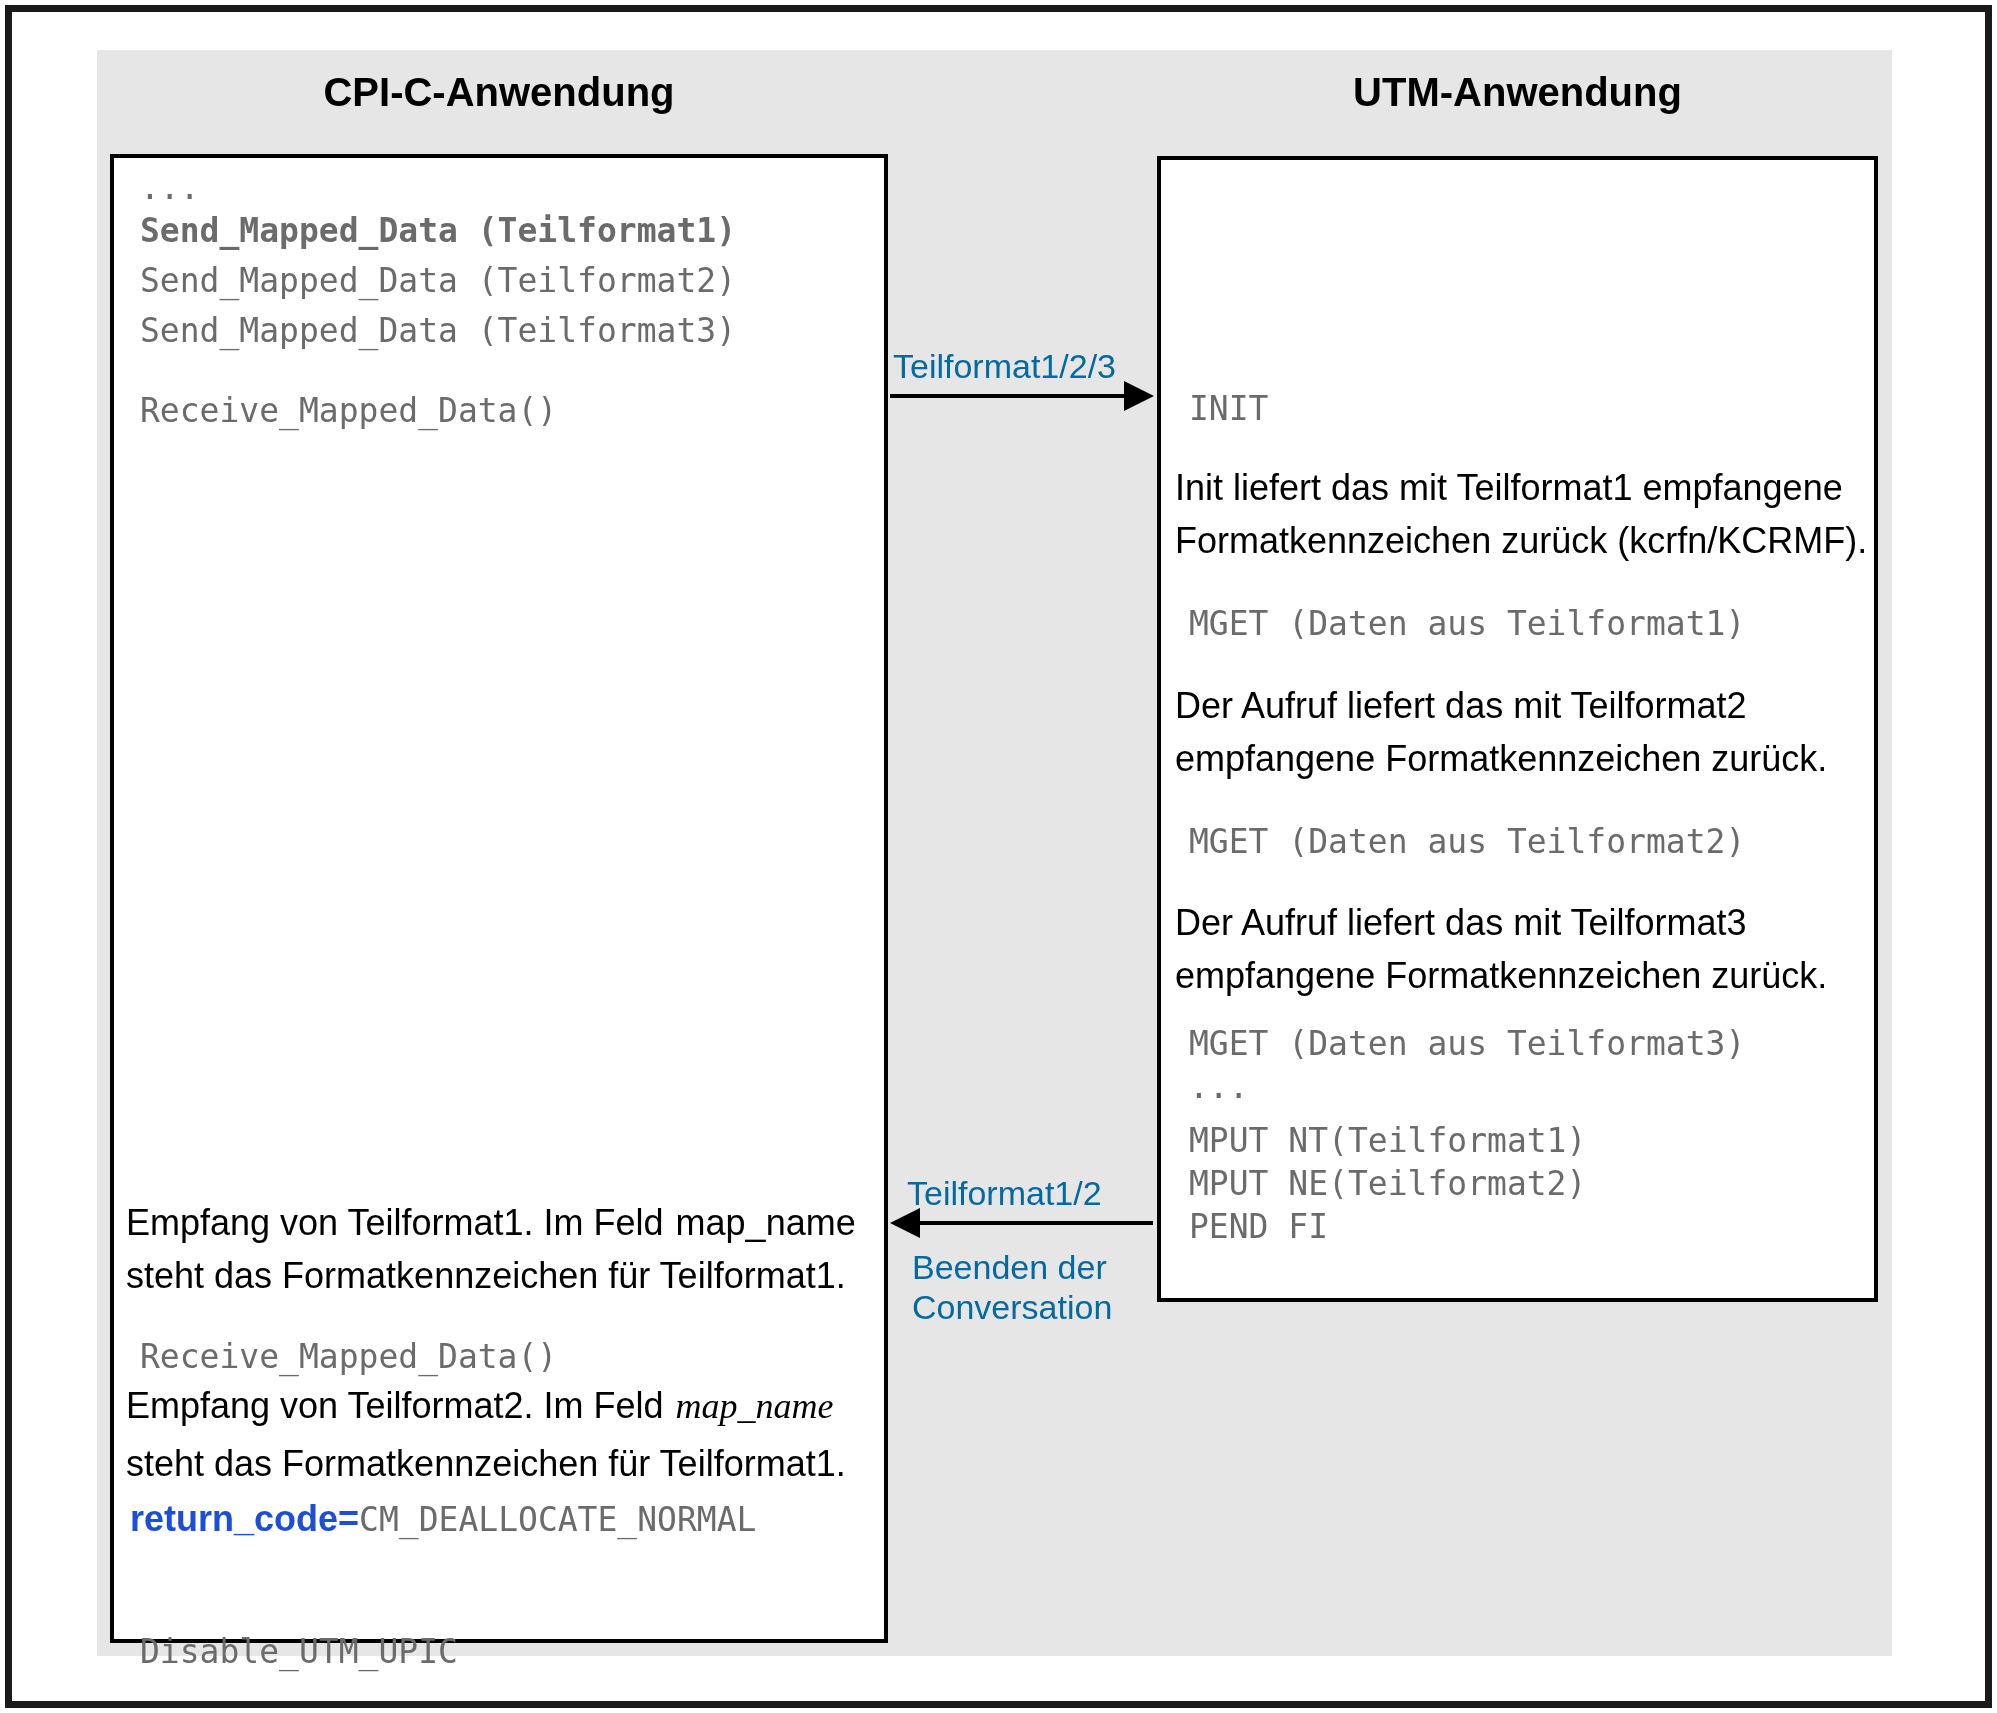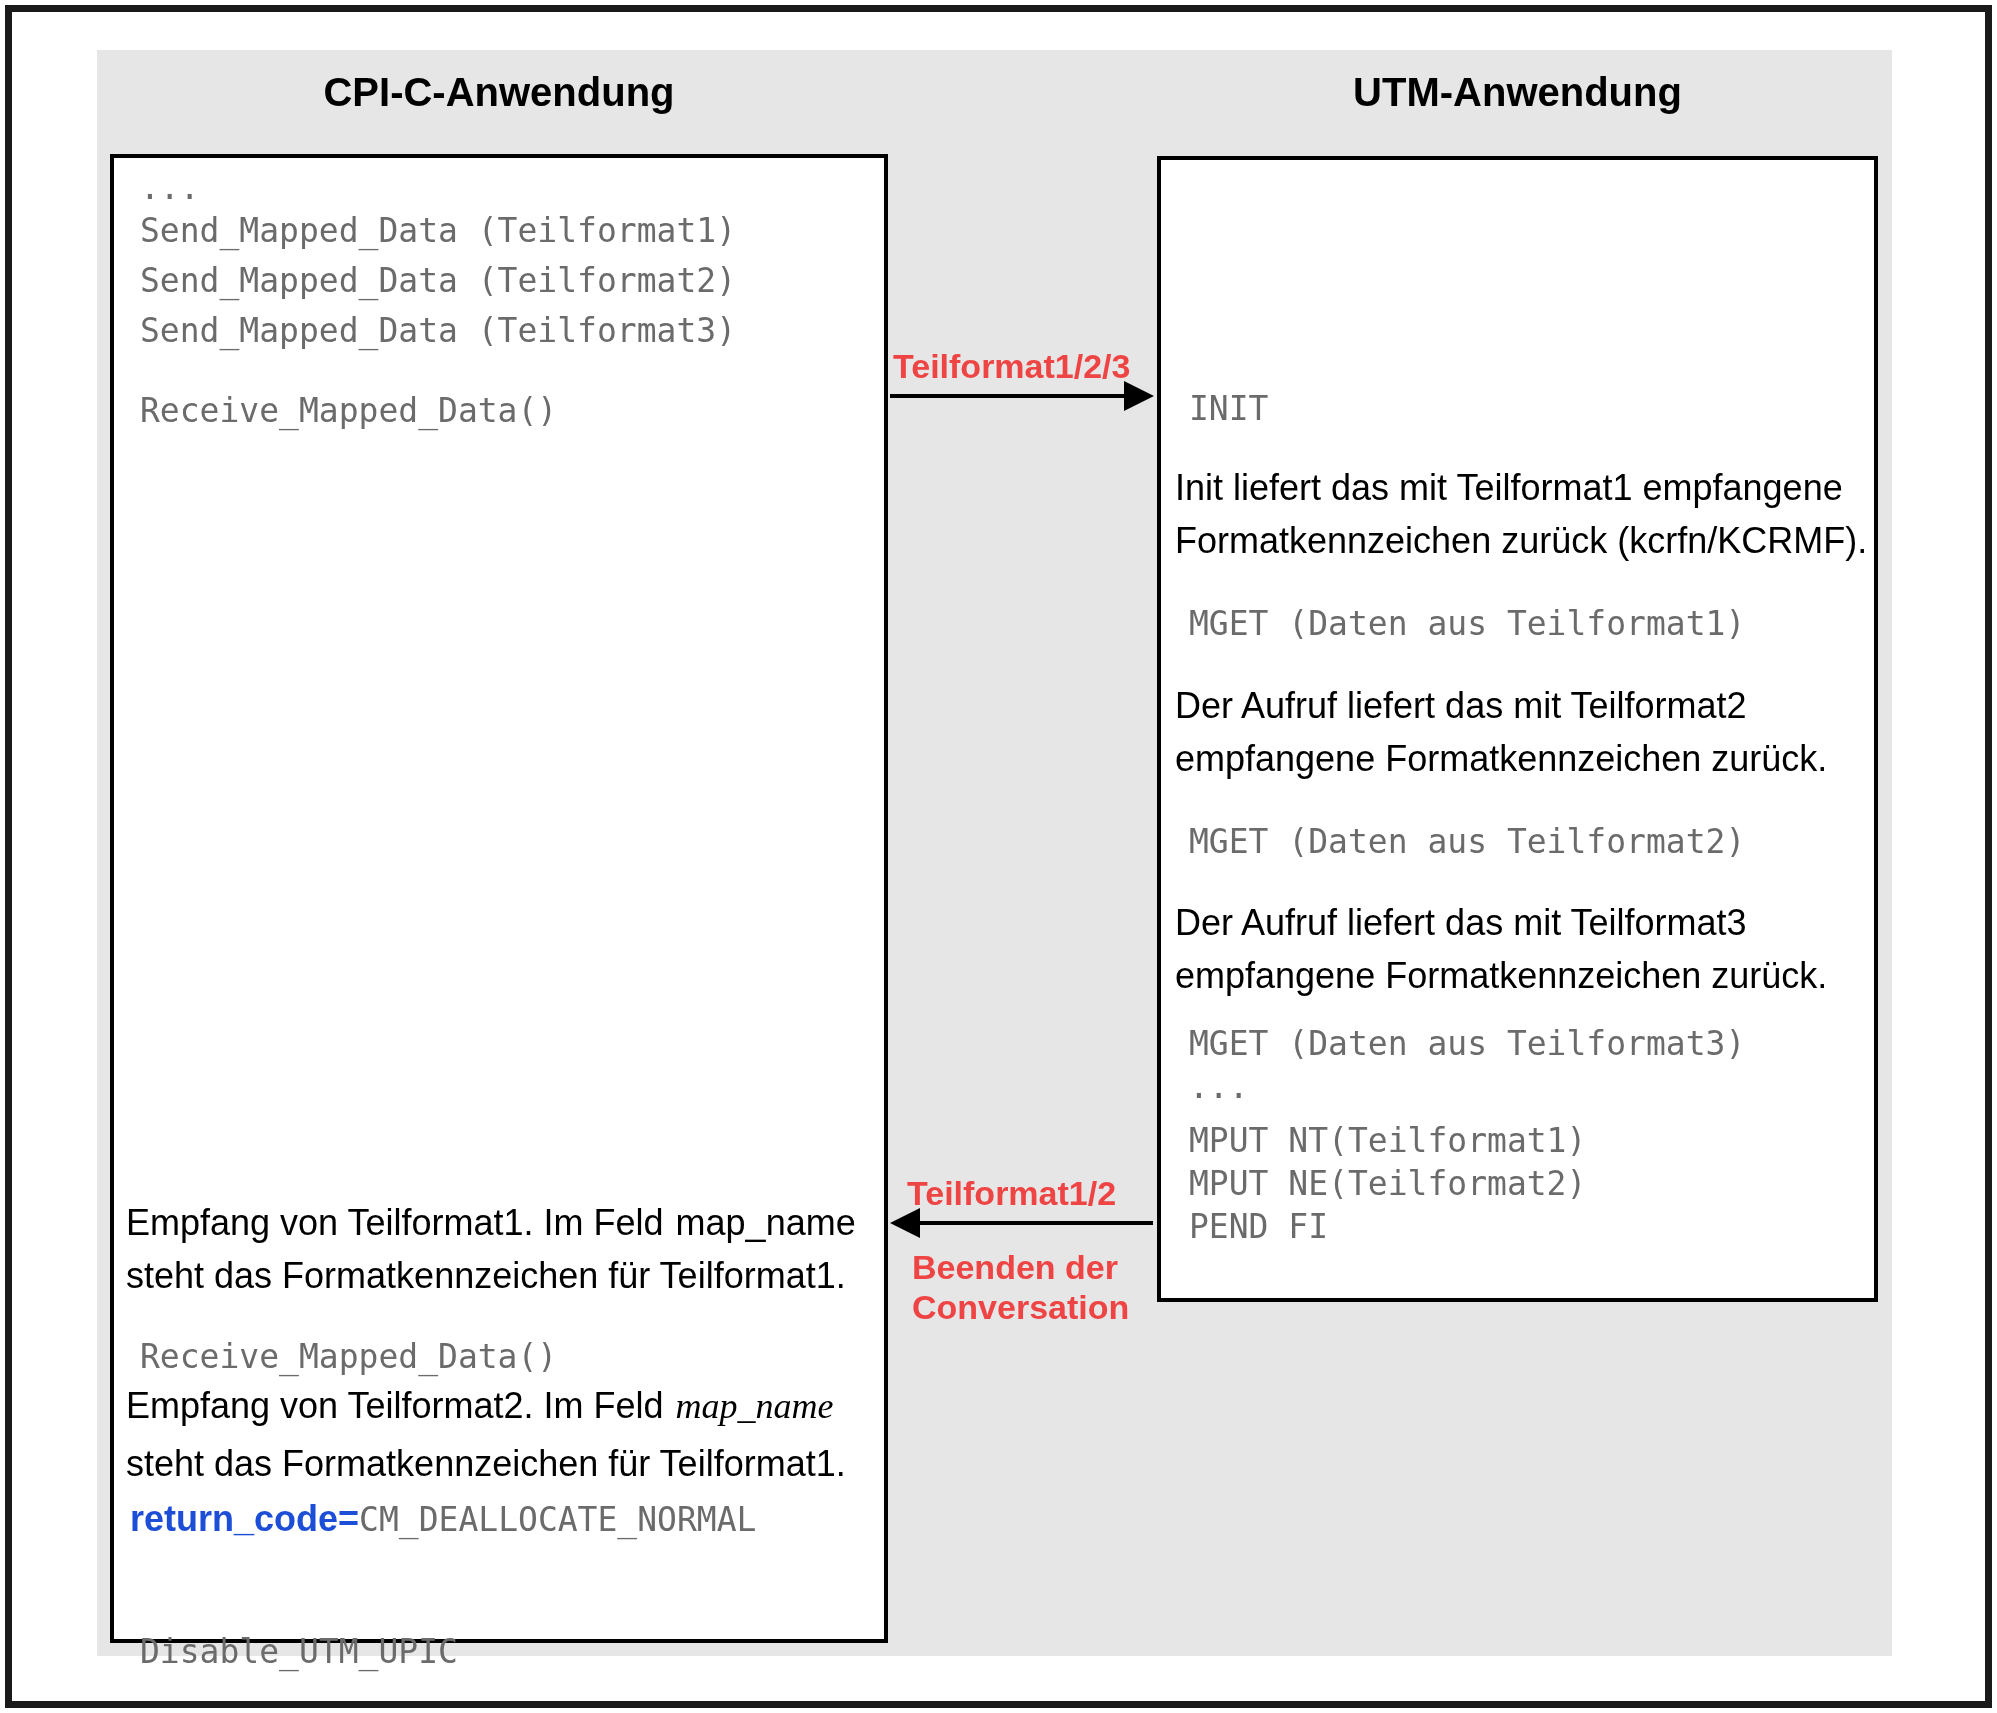--- a/index.html
+++ b/index.html
@@ -59,36 +59,36 @@
     border-left:30px solid #000;
   }
   .arrow-head-left{
     position:absolute;width:0;height:0;
     border-top:15px solid transparent;
     border-bottom:15px solid transparent;
     border-right:30px solid #000;
   }
   .arrow-label{
     position:absolute;
-    font-size:34px;font-weight:bold;color:#ef4444;white-space:nowrap;
+    font-size:34px;font-weight:normal;color:#0369a1;white-space:nowrap;
   }
 </style>
 </head>
 <body>
 
 <div class="stage">
   <div class="outer-frame"></div>
   <div class="panel"></div>
 
   <div class="box-title title-left">CPI-C-Anwendung</div>
   <div class="box-title title-right">UTM-Anwendung</div>
 
   <div class="app-box box-left">
     <div class="code" style="left:26px;top:8px;">...</div>
-    <div class="code" style="left:26px;top:51px;">Send_Mapped_Data (Teilformat1)</div>
+    <div class="code" style="left:26px;top:51px;font-weight:bold;">Send_Mapped_Data (Teilformat1)</div>
     <div class="code" style="left:26px;top:101px;">Send_Mapped_Data (Teilformat2)</div>
     <div class="code" style="left:26px;top:151px;">Send_Mapped_Data (Teilformat3)</div>
     <div class="code" style="left:26px;top:231px;">Receive_Mapped_Data()</div>
 
     <div class="para" style="left:12px;top:1041px;">
       <span>Empfang von Teilformat1. Im Feld</span><span class="field-sans">map_name</span>
     </div>
     <div class="para" style="left:12px;top:1094px;">steht das Formatkennzeichen für Teilformat1.</div>
 
     <div class="code" style="left:26px;top:1177px;">Receive_Mapped_Data()</div>

